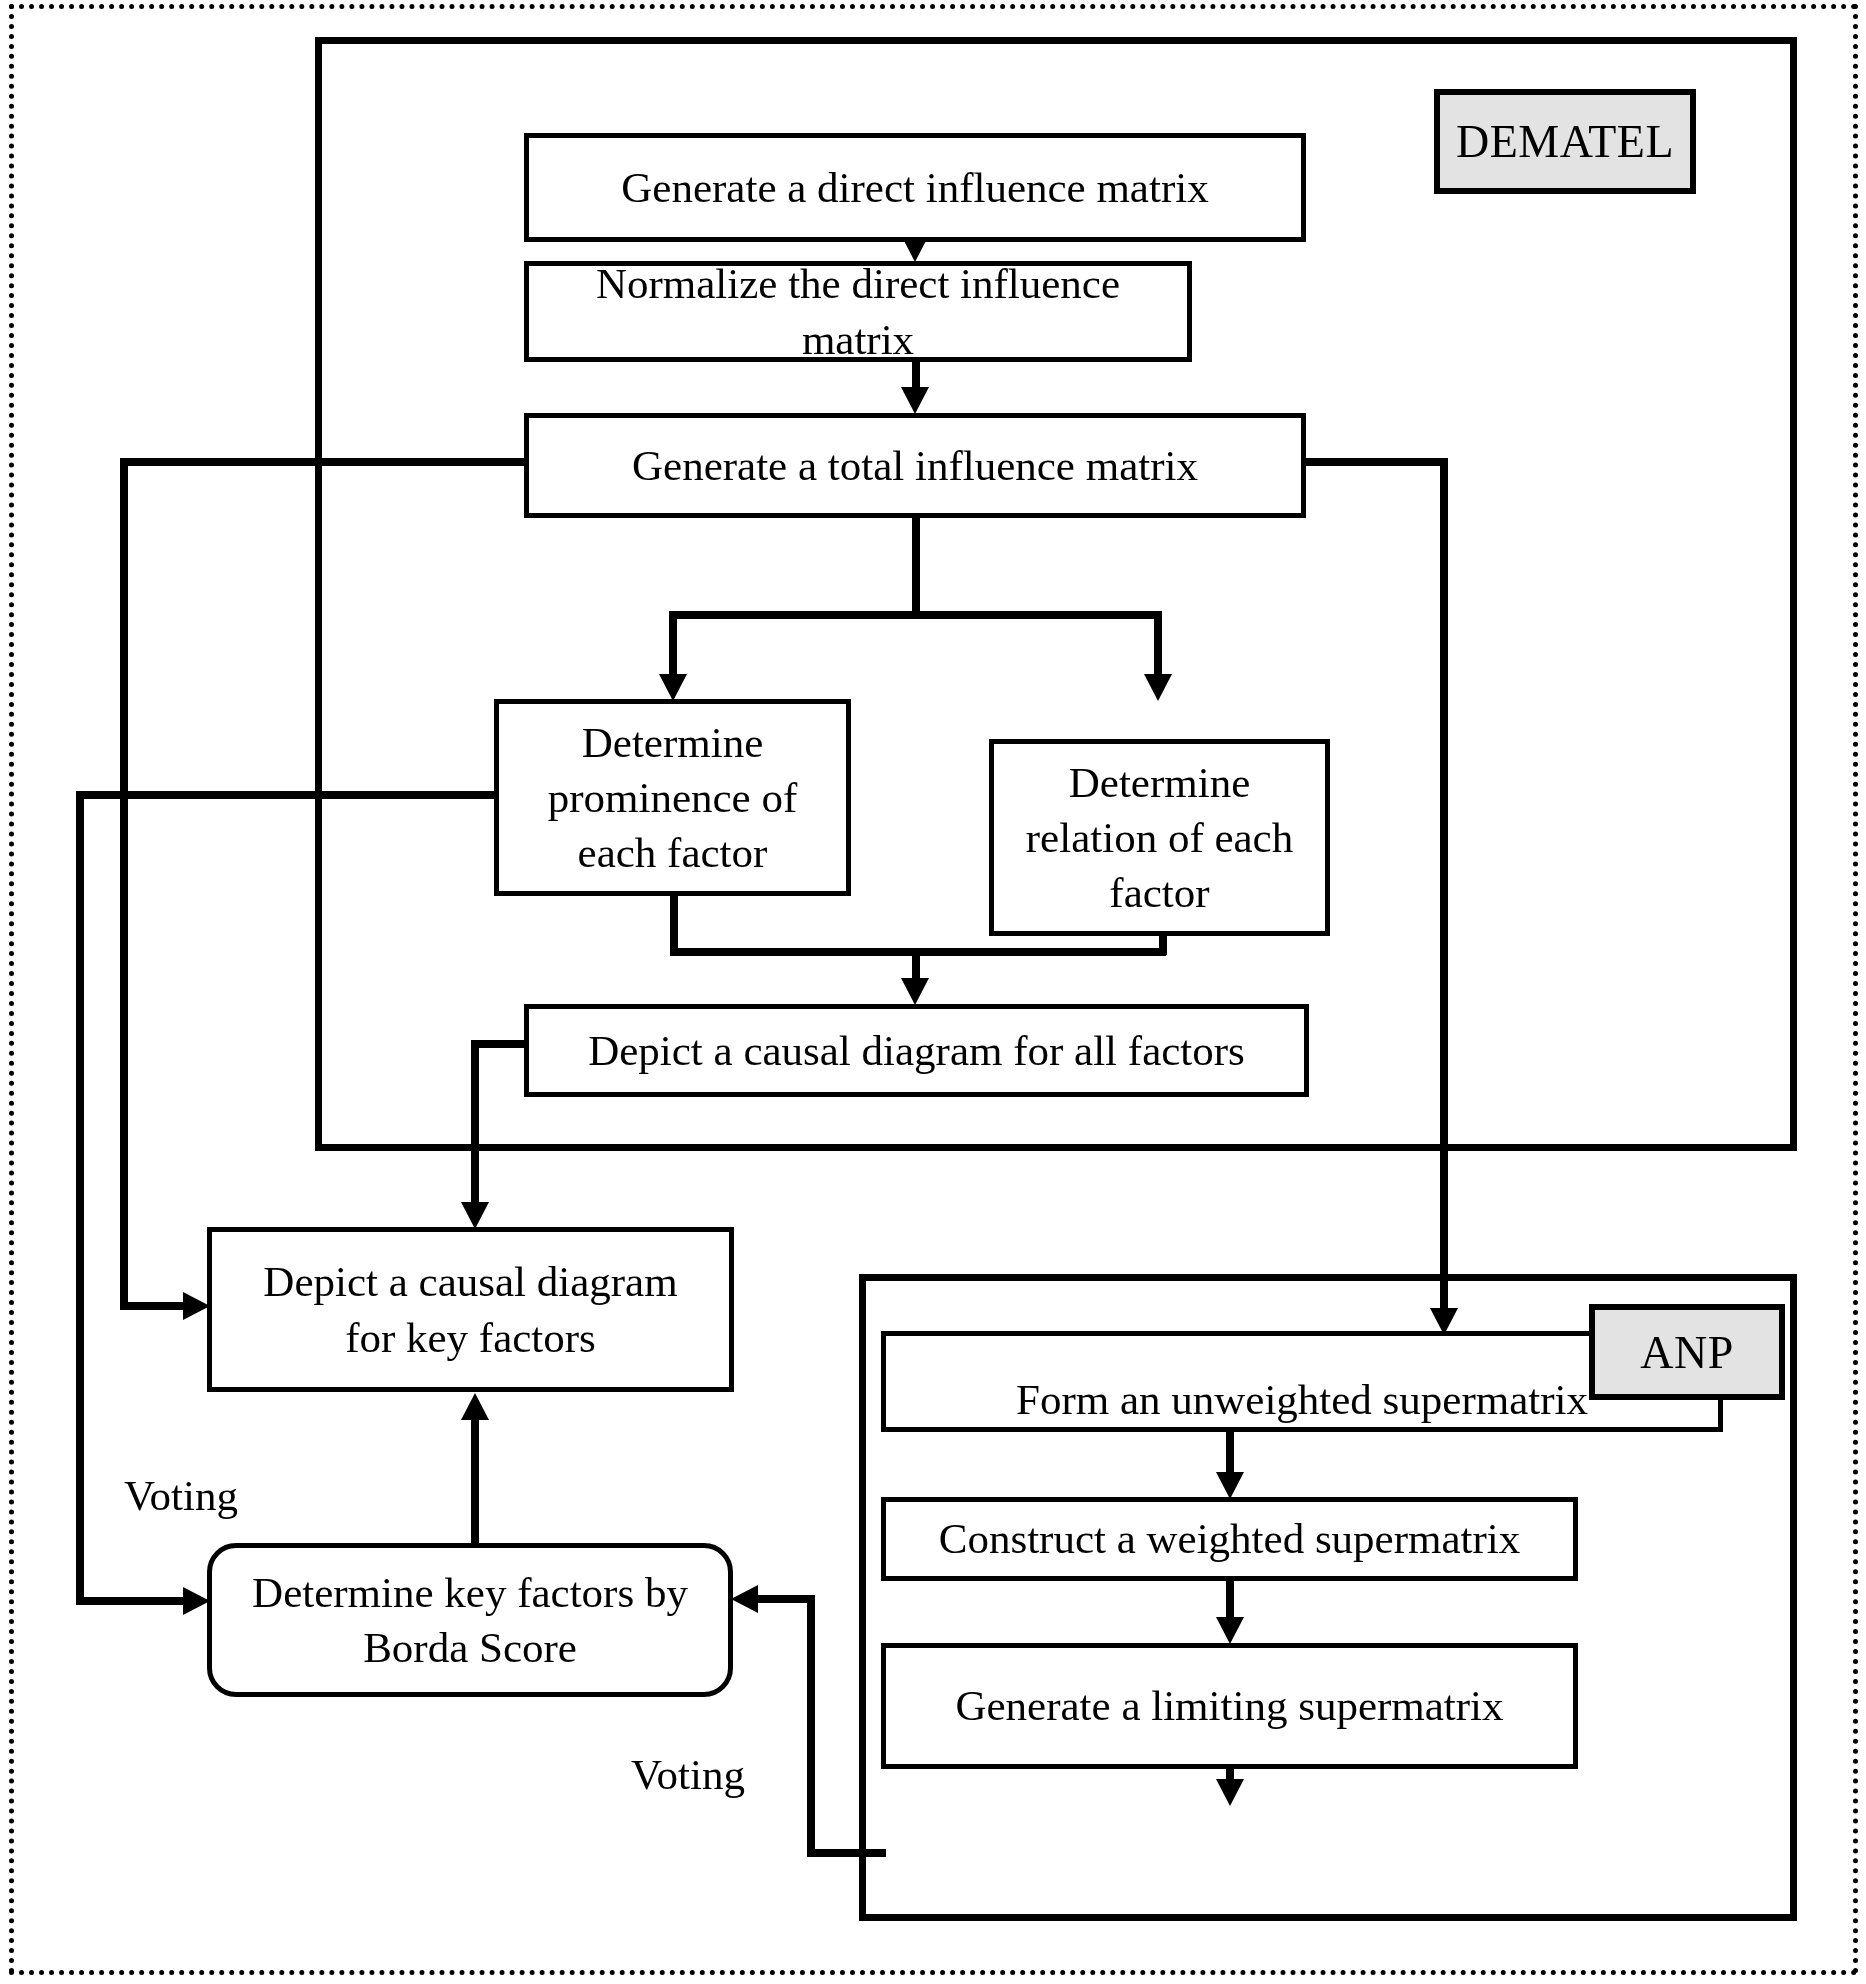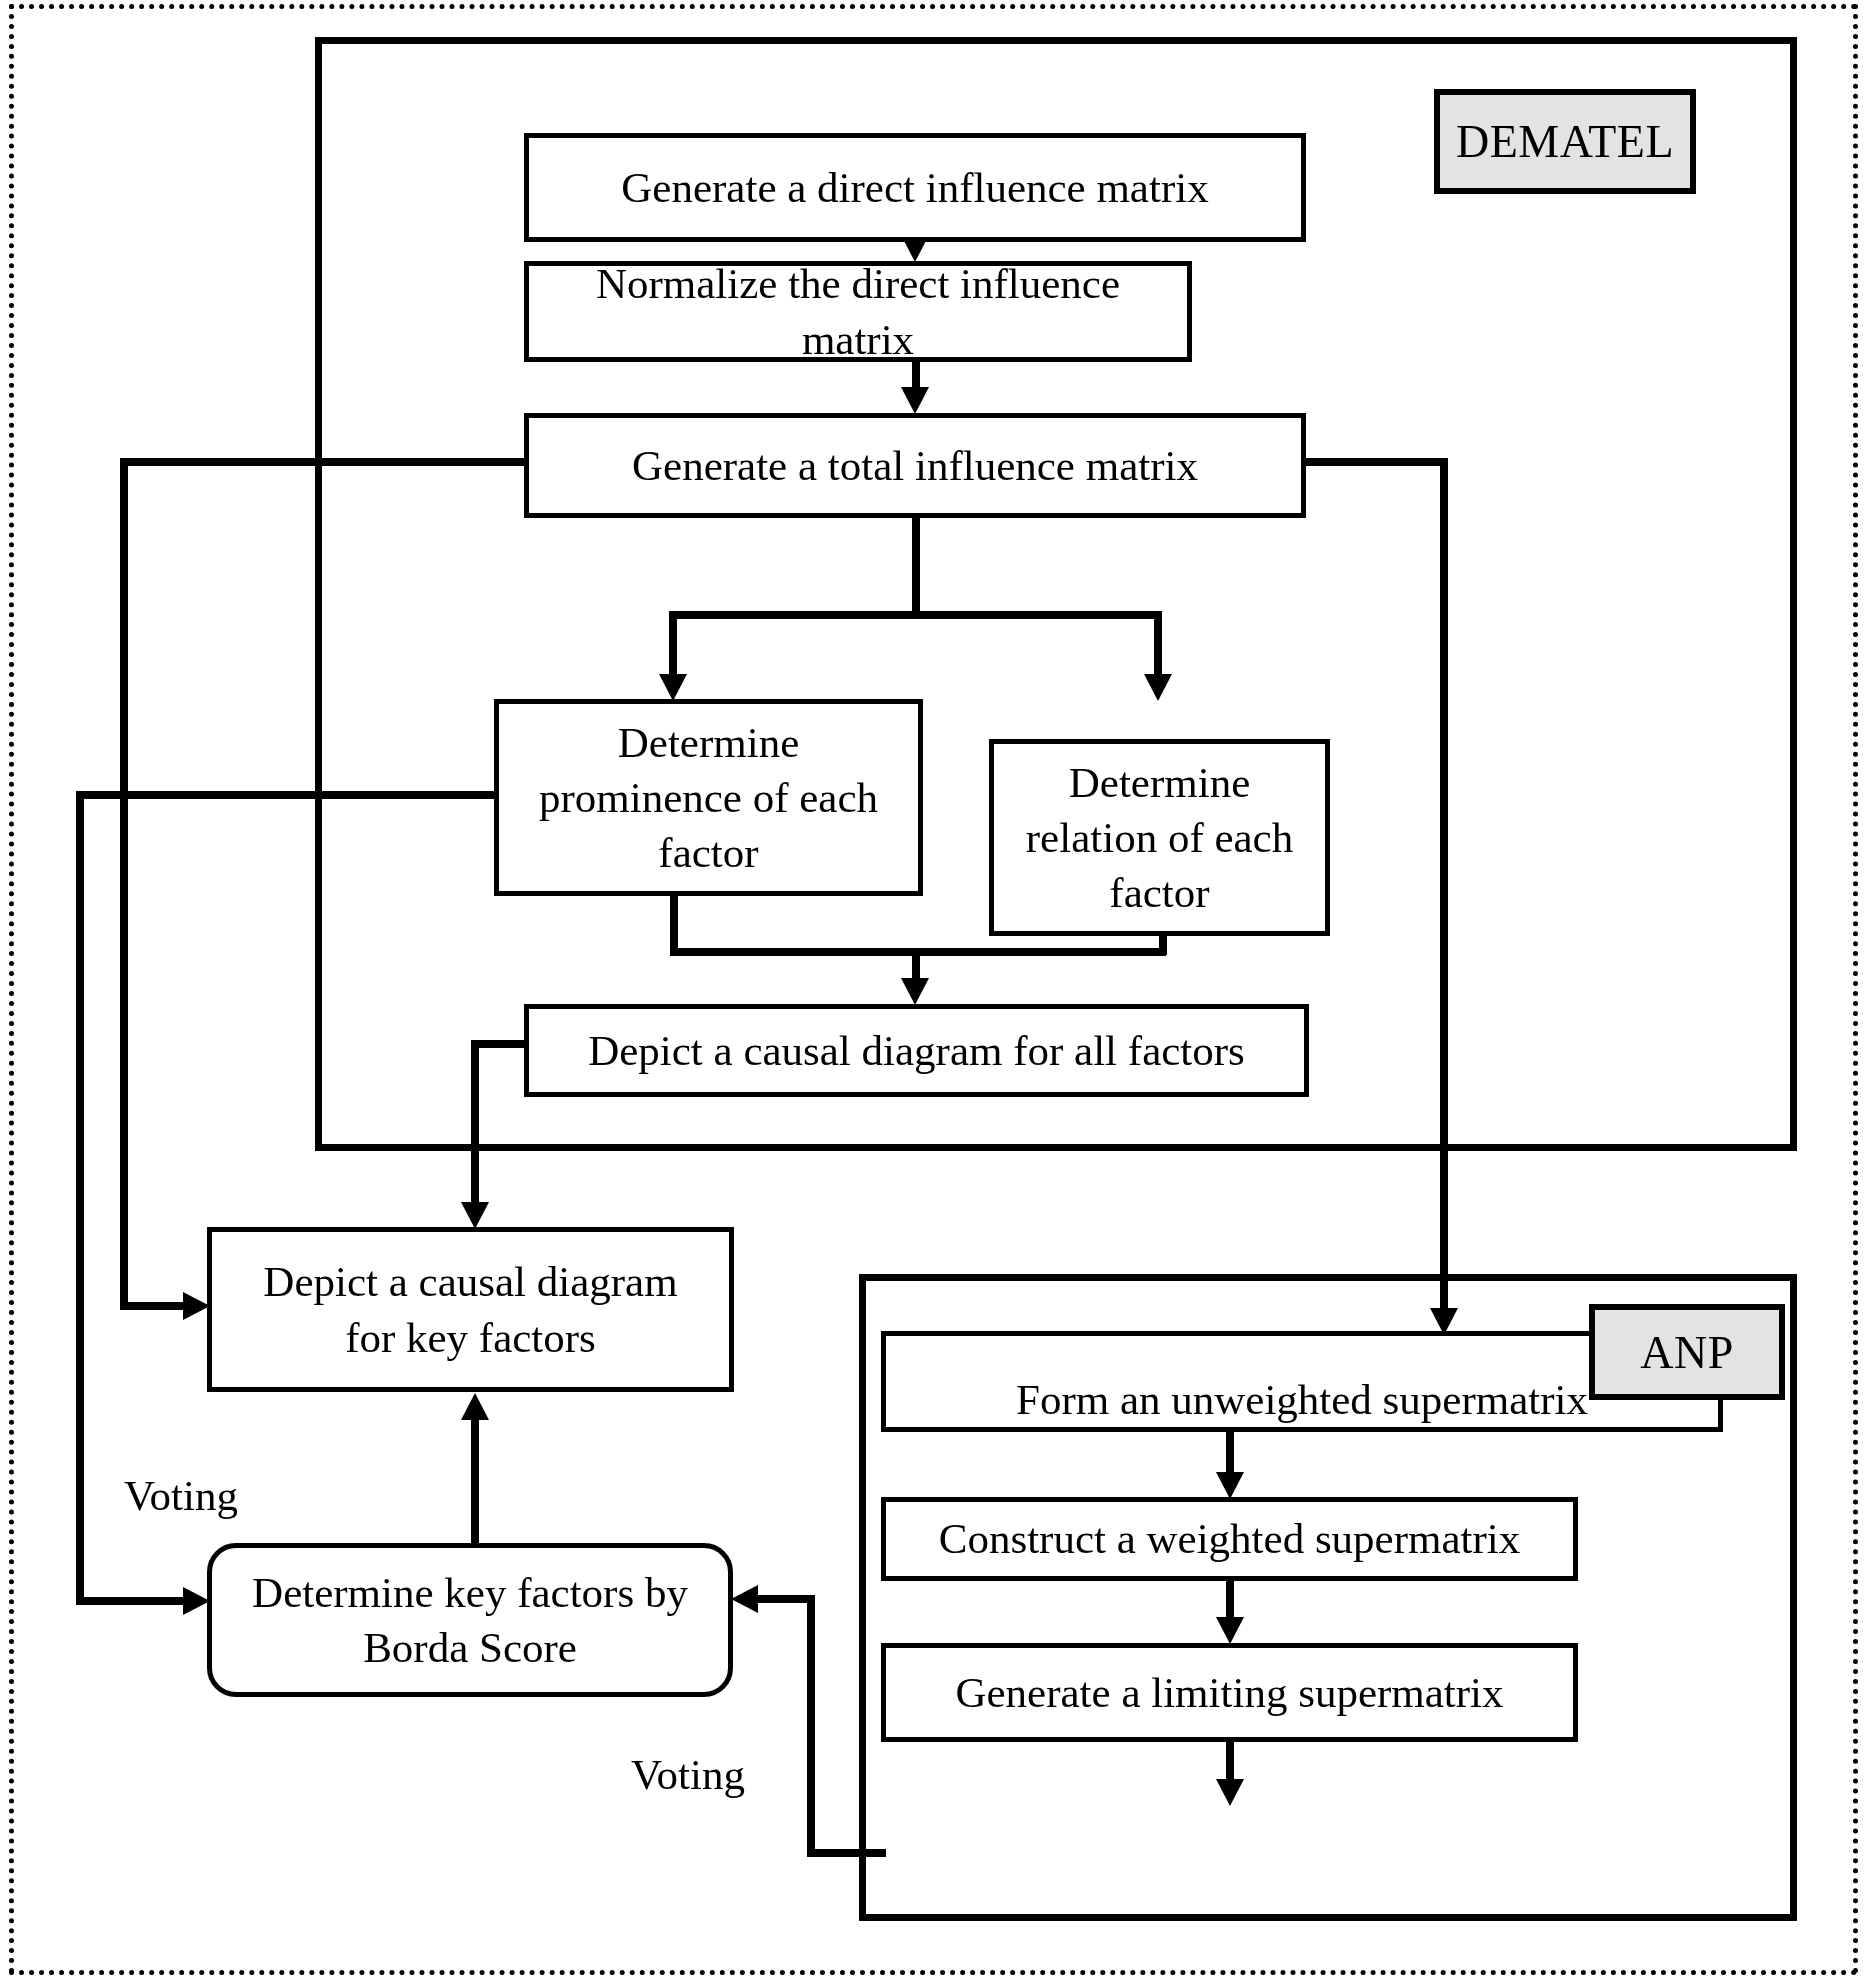--- a/index.html
+++ b/index.html
@@ -112,21 +112,21 @@
   </div>
 
   <div class="node" style="left:524px;top:261px;width:668px;height:101px;padding:0 10.6px;">
     <span>Normalize the direct influence matrix</span>
   </div>
 
   <div class="node" style="left:524px;top:413px;width:782px;height:105px;padding:0 10.6px;">
     <span>Generate a total influence matrix</span>
   </div>
 
-  <div class="node" style="left:494px;top:699px;width:429px;height:197px;padding:0 24px;">
+  <div class="node" style="left:494px;top:699px;width:357px;height:197px;padding:0 24px;">
     <span>Determine prominence of each factor</span>
   </div>
 
   <div class="node" style="left:989px;top:699px;width:341px;height:197px;padding:0 24px;margin-top:40px;">
     <span>Determine relation of each factor</span>
   </div>
 
   <div class="node" style="left:524px;top:1004px;width:785px;height:93px;padding:0 10.6px;">
     <span>Depict a causal diagram for all factors</span>
   </div>
@@ -140,21 +140,21 @@
   </div>
 
   <div class="node" style="left:881px;top:1331px;width:842px;height:101px;padding:0 10.6px;align-items:flex-end;">
     <span>Form an unweighted supermatrix</span>
   </div>
 
   <div class="node" style="left:881px;top:1497px;width:697px;height:84px;padding:0 10.6px;">
     <span>Construct a weighted supermatrix</span>
   </div>
 
-  <div class="node" style="left:881px;top:1643px;width:697px;height:99px;padding:0 21px;text-align:right;">
+  <div class="node" style="left:881px;top:1643px;width:697px;height:126px;padding:0 21px;text-align:right;">
     <span>Generate a limiting supermatrix</span>
   </div>
 
 
   <div class="group-label label-dematel">
     <span>DEMATEL</span>
   </div>
   <div class="group-label label-anp">
     <span>ANP</span>
   </div>

